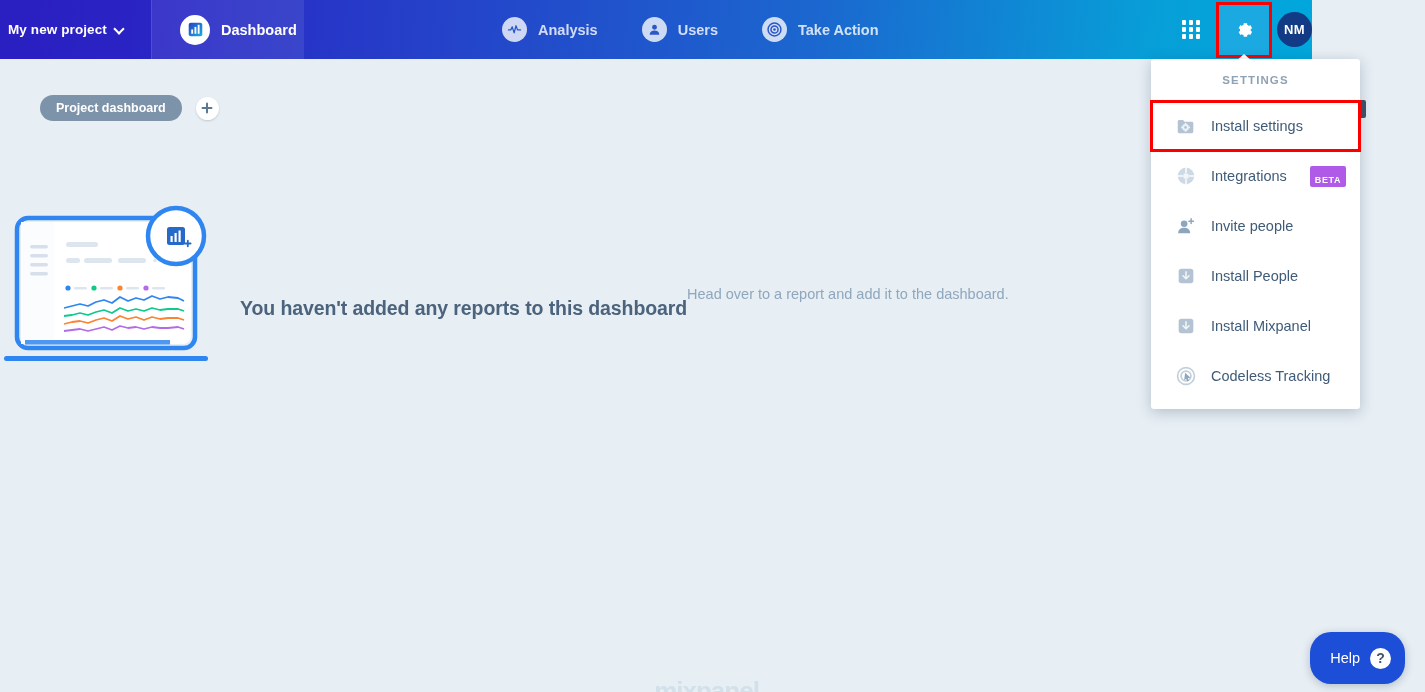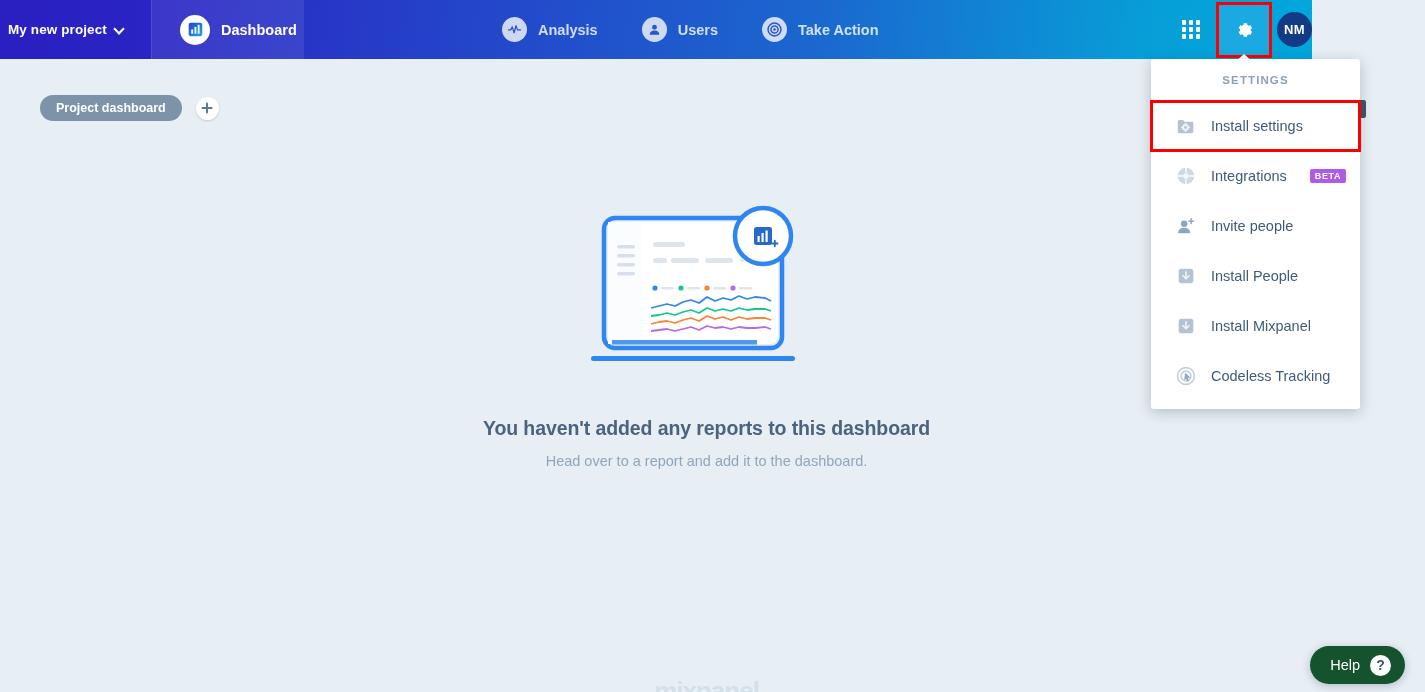--- a/index.html
+++ b/index.html
@@ -113,21 +113,21 @@
   .plus-btn::before, .plus-btn::after {
     content: ""; position: absolute; background: #5a7893; border-radius: 1px;
     left: 50%; top: 50%;
   }
   .plus-btn::before { width: 11px; height: 2px; transform: translate(-50%,-50%); }
   .plus-btn::after  { width: 2px; height: 11px; transform: translate(-50%,-50%); }
 
   
   .empty-wrap {
     position: absolute; top: 200px; left: 0; width: 1413px;
-    display: flex; flex-direction: column; align-items: center;
+    display: flex; flex-direction: row; align-items: center;
   }
   .illus { width: 240px; height: 175px; position: relative; }
   .empty-title {
     margin-top: 42px;
     font-size: 19.5px; font-weight: bold; color: #4b637c; letter-spacing: -0.1px;
   }
   .empty-sub {
     margin-top: 13px; font-size: 14.5px; color: #8fa7bd;
   }
 
@@ -136,22 +136,22 @@
     position: absolute; left: 0; width: 1413px; top: 676px;
     text-align: center;
     font-size: 26px; font-weight: bold; letter-spacing: -1px;
     color: #d2e0ea;
     overflow: hidden; height: 16px;
   }
 
   
   .help-btn {
     position: absolute; right: 20px; bottom: 8px;
-    height: 38px; padding: 0 14px 0 20px; border-radius: 21px;
-    background: #14532d; color: #ffffff;
+    height: 52px; padding: 0 14px 0 20px; border-radius: 21px;
+    background: #1d4ed8; color: #ffffff;
     display: flex; align-items: center; gap: 10px;
     font-size: 14.5px; cursor: pointer;
     box-shadow: 0 2px 8px rgba(40,60,80,0.28);
     z-index: 30;
   }
   .help-q {
     width: 21px; height: 21px; border-radius: 50%; background: #ffffff;
     color: #3f546b; font-size: 14px; font-weight: bold;
     display: flex; align-items: center; justify-content: center;
   }
@@ -177,21 +177,21 @@
   .dd-item {
     height: 50px; display: flex; align-items: center; gap: 14px;
     padding-left: 24px; cursor: pointer; position: relative;
   }
   .dd-item.hl { outline: 3px solid #fc0000; outline-offset: -2px; }
   .dd-label { font-size: 14.5px; color: #3f5b78; white-space: nowrap; }
   .dd-icon { width: 22px; height: 22px; flex: 0 0 auto; }
   .beta {
     margin-left: 9px; background: #b05ae8; color: #ffffff;
     font-size: 9px; font-weight: bold; letter-spacing: .6px;
-    padding: 2px 5px 2px 5px; border-radius: 2px;
+    padding: 9px 5px 2px 5px; border-radius: 2px;
   }
 </style>
 </head>
 <body>
 
 <div class="header">
 
   <div class="proj-seg">
     <span class="proj-name">My new project</span>
     <span class="chev"></span>

